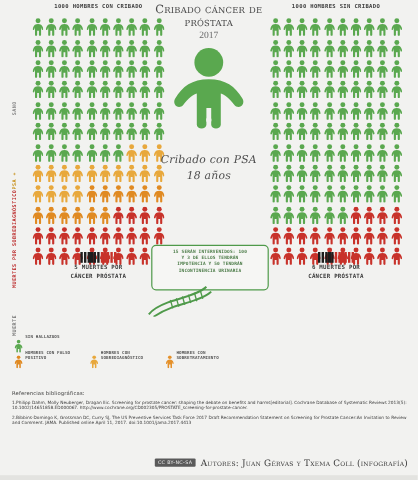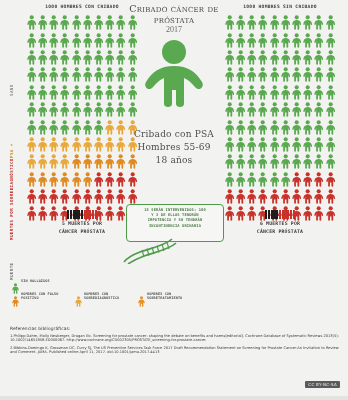--- a/index.html
+++ b/index.html
@@ -45,21 +45,21 @@
 
   
   #hero-icon{position:absolute;left:140px;top:38px;width:68px;height:70px;}
 
   
   #center-text{
     position:absolute;left:104px;top:128px;width:140px;text-align:center;
     font-family:"DejaVu Serif",serif;
     color:#4e4e4e;
   }
-  #center-text div{line-height:13px;font-size:9px;letter-spacing:.2px;}
+  #center-text div{line-height:13px;font-size:9px;letter-spacing:.2px;font-style:italic;}
 
   
   .grid{position:absolute;display:flex;flex-wrap:wrap;}
   #grid-left{left:26px;top:14px;width:112px;}
   #grid-right{left:224px;top:14px;width:112px;}
   .pcell{width:11.2px;height:17.4px;display:flex;align-items:center;justify-content:center;}
   .pcell svg{display:block;}
 
   
   .axis-label{
@@ -1609,21 +1609,20 @@
       <div class="pcell">
         <svg viewBox="0 0 20 32" width="9.4" height="15">
           <circle cx="10" cy="5" r="4.4" fill="#c8322a"></circle>
           <path d="M10 10.5 C5.6 10.5 2.6 12.6 1.4 16.6 L0.6 19.4 C0.2 21.4 3 22.1 3.5 20.1 L4.6 16.4 L4.6 30 C4.6 32 8.4 32 8.4 30 L8.4 22.6 L11.6 22.6 L11.6 30 C11.6 32 15.4 32 15.4 30 L15.4 16.4 L16.5 20.1 C17 22.1 19.8 21.4 19.4 19.4 L18.6 16.6 C17.4 12.6 14.4 10.5 10 10.5 Z" fill="#c8322a"></path>
         </svg>
       </div>
     </div>
 
   <div id="center-text">
     <div>Cribado con PSA</div>
-    <div>Hombres 55-69</div>
     <div>18 años</div>
   </div>
 
   <div class="axis-label" id="ax-sano">SANO</div>
   <div class="axis-label" id="ax-psa">PSA +</div>
   <div class="axis-label" id="ax-sobre">MUERTES POR SOBREDIAGNÓSTICO</div>
   <div class="axis-label" id="ax-muerte">MUERTE</div>
 
   <div class="death-block" id="death-left">
     <div class="death-bar" id="death-bar-left">
@@ -1720,16 +1719,17 @@
   </div>
 
   <div id="refs">
     <div id="refs-title">Referencias bibliográficas:</div>
     <div class="ref">1.Philipp Dahm, Molly Neuberger, Dragan Ilic. Screening for prostate cancer: shaping the debate on benefits and harms[editorial]. Cochrane Database of Systematic Reviews 2013(5): 10.1002/14651858.ED000067. http://www.cochrane.org/CD002305/PROSTATE_screening-for-prostate-cancer.</div>
     <div class="ref">2.Bibbins-Domingo K, Grossman DC, Curry SJ, The US Preventive Services Task Force 2017 Draft Recommendation Statement on Screening for Prostate Cancer:An Invitation to Review and Comment. JAMA. Published online April 11, 2017. doi:10.1001/jama.2017.4413</div>
   </div>
 
   <div id="author-line">
     <div id="cc-badge">CC BY-NC-SA</div>
+    <div id="author-text">Autores: Juan Gérvas y Txema Coll (infografía)</div>
   </div>
 
   <div id="bottom-rule"></div>
 </div>
 
 </body></html>

